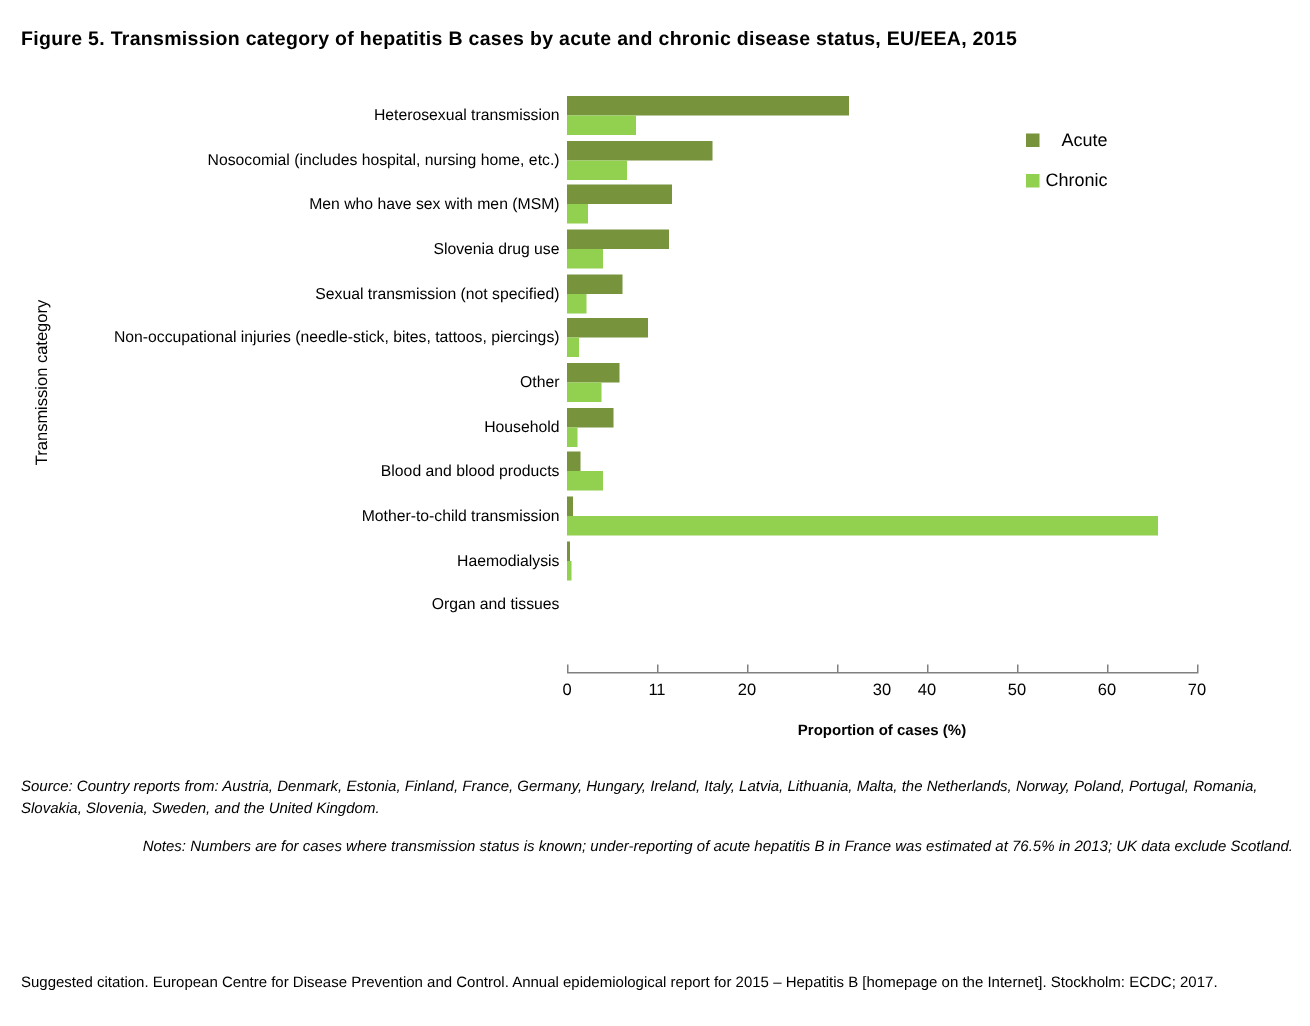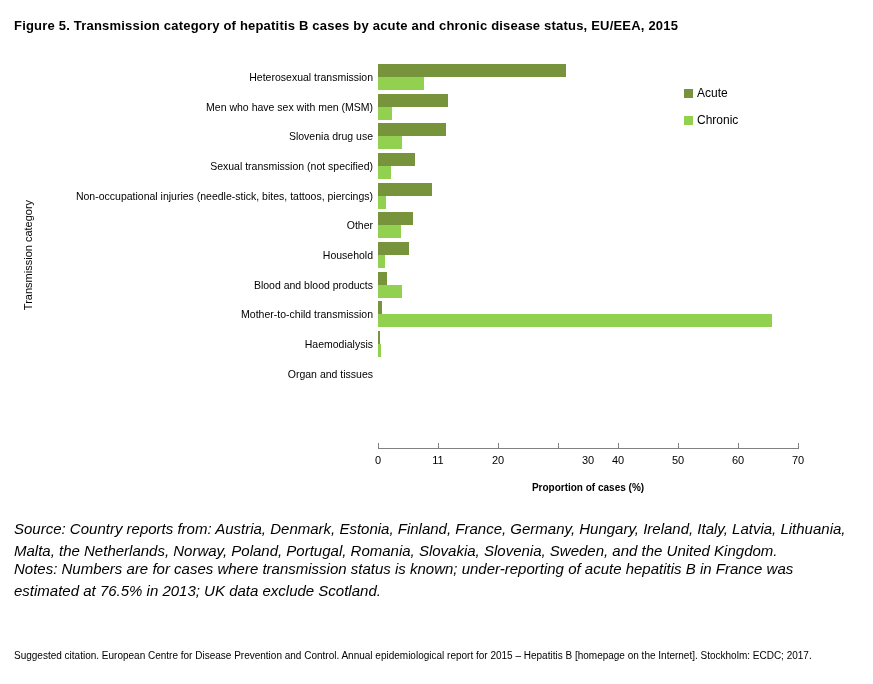--- a/index.html
+++ b/index.html
@@ -27,45 +27,52 @@
   .bars{flex:1;display:flex;flex-direction:column;justify-content:center;}
   .bar{height:13px;}
   .xaxis-line{position:absolute;left:378px;top:448px;width:421px;height:1px;background:#808080;}
   .tickmark{position:absolute;top:443px;width:1px;height:5px;background:#808080;}
   .ticklabel{position:absolute;top:454px;width:34px;margin-left:-17px;text-align:center;font-size:11px;}
   .xlabel{
     position:absolute;left:378px;top:482px;width:420px;text-align:center;
     font-size:10px;font-weight:bold;
   }
   .legend{position:absolute;left:684px;top:86px;}
-  .legend-item{display:flex;align-items:center;margin-bottom:13px;font-size:12px;}
+  .legend-item{display:flex;align-items:center;margin-bottom:13px;font-size:12px;justify-content:space-between;}
   .legend-swatch{width:9px;height:9px;margin-right:4px;flex:0 0 9px;}
   
   .source,.notes{
     position:absolute;left:14px;width:848px;
-    font-size:15px;font-style:italic;line-height:1.45;
+    font-size:10px;font-style:italic;line-height:1.45;
   }
   .source{top:518px;}
-  .notes{top:558px;}
+  .notes{top:558px;text-align:right;}
   .citation{position:absolute;left:14px;top:650px;width:848px;font-size:10px;}
 </style>
 </head>
 <body>
 
 <div class="page">
   <div class="title">Figure 5. Transmission category of hepatitis B cases by acute and chronic disease status, EU/EEA, 2015</div>
 
   <div>
     <div class="ylabel">Transmission category</div>
     <div class="rows" id="rows">
         <div class="row">
           <div class="cat-label">Heterosexual transmission</div>
           <div class="bars">
             <div class="bar" style="width: 188.4px; background: rgb(119, 147, 60);"></div>
             <div class="bar" style="width: 45.6px; background: rgb(146, 208, 80);"></div>
+          </div>
+        </div>
+        <div class="row">
+          <div class="cat-label">Nosocomial (includes hospital, nursing home, etc.)</div>
+          <div class="bars">
+            <div class="bar" style="width: 97.2px; background: rgb(119, 147, 60);"></div>
+            <div class="bar" style="width: 40.2px; background: rgb(146, 208, 80);"></div>
           </div>
         </div>
         <div class="row">
           <div class="cat-label">Men who have sex with men (MSM)</div>
           <div class="bars">
             <div class="bar" style="width: 70.2px; background: rgb(119, 147, 60);"></div>
             <div class="bar" style="width: 13.8px; background: rgb(146, 208, 80);"></div>
           </div>
         </div>
         <div class="row">

